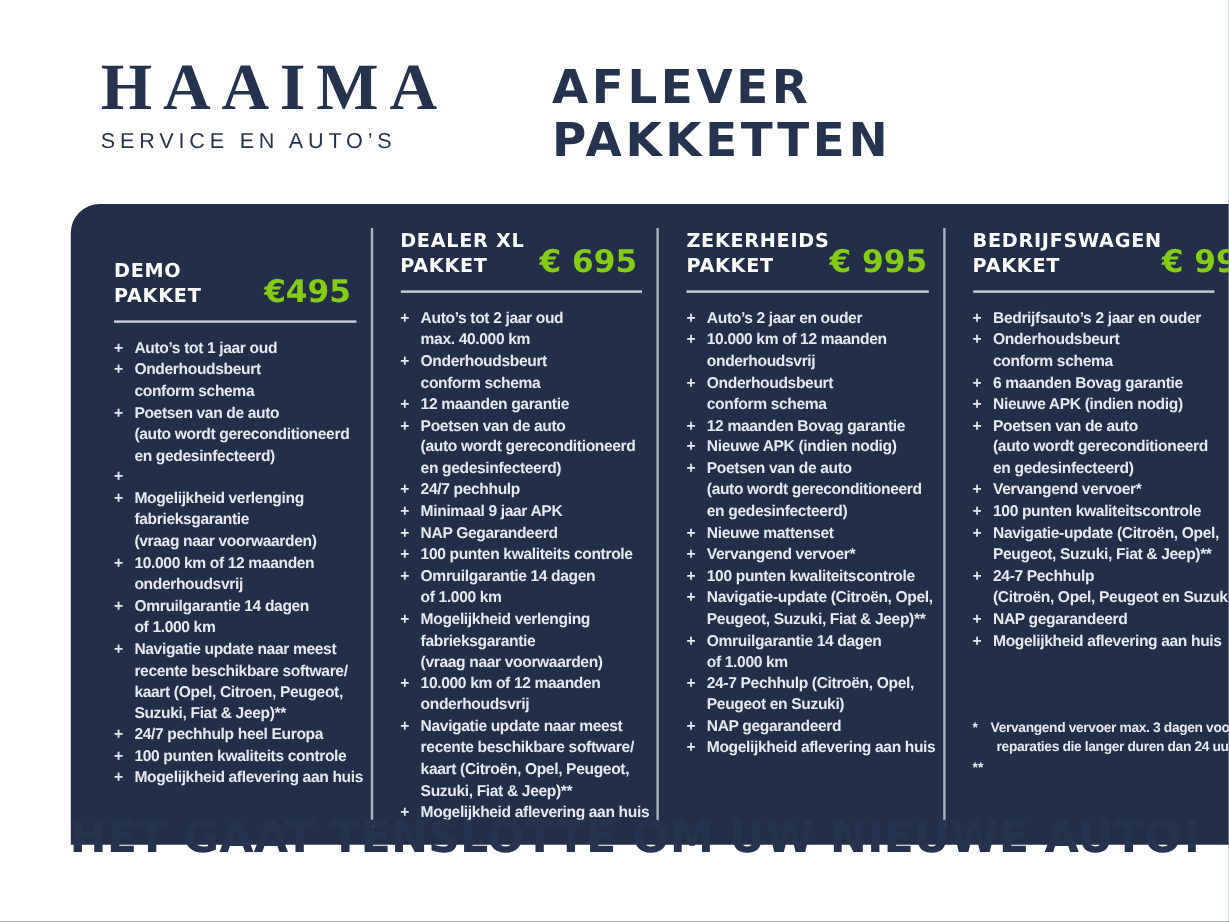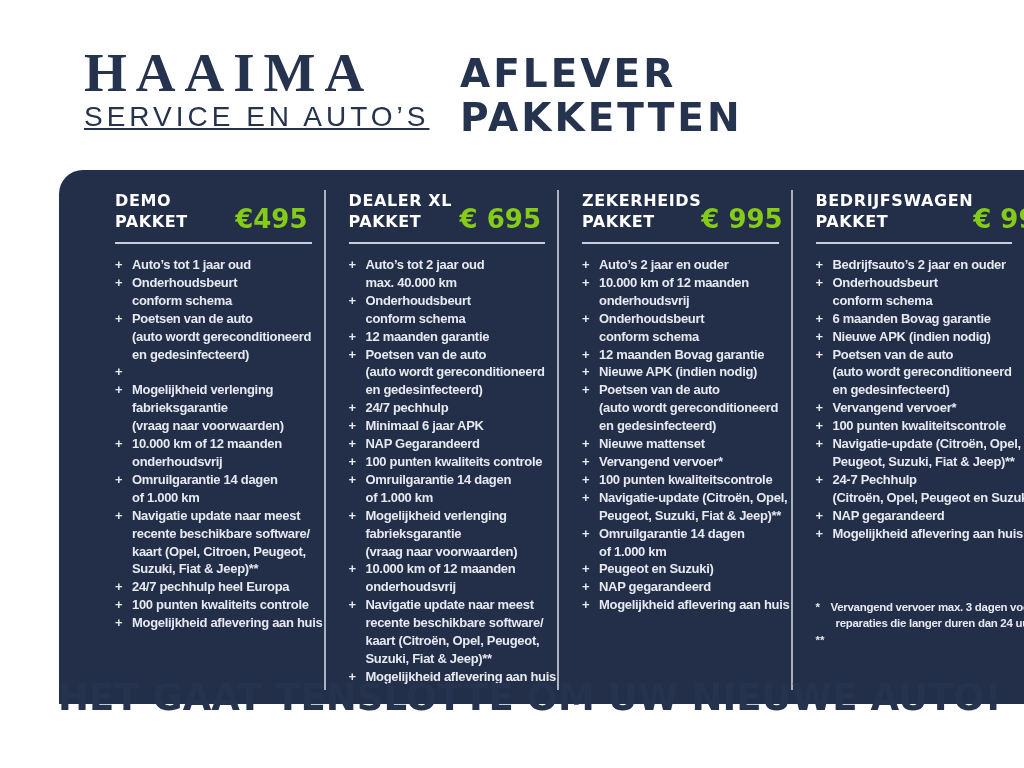--- a/index.html
+++ b/index.html
@@ -13,39 +13,39 @@
 
   
   .logo { position:absolute; left:84px; top:44px; }
   .logo-title {
     font-family:Liberation Serif, serif;
     font-weight:bold; font-size:55px; line-height:58px;
     letter-spacing:9px; color:#26334e;
   }
   .logo-subtitle {
     font-family:"Liberation Sans", sans-serif;
-    font-size:28px; line-height:30px; letter-spacing:4px; color:#26334e;text-decoration:underline;
+    font-size:18px; line-height:30px; letter-spacing:4px; color:#26334e;
   }
   .page-title {
     position:absolute; left:460px; top:52px;
     font-family:"DejaVu Sans", sans-serif;
     font-weight:bold; font-size:39px; line-height:44px;
     letter-spacing:3px; color:#26334e;
   }
 
   
   .panel {
     position:absolute; left:59px; top:170px; width:965px; height:534px;
     background:#232f48;
     border-radius:24px 0 0 0;
     display:flex;
     padding:20px 0 14px 0;
   }
   .col { flex:1 1 0; padding:0 12px 0 23px; min-width:0; }
-  .col:first-child { padding-left:56px; }
+  .col:first-child { padding-left:36px;margin-top:25px; }
   .col + .col { border-left:2px solid #aab2c1; }
 
   .col-header { display:flex; align-items:flex-end; justify-content:space-between; }
   .col-title {
     font-family:"DejaVu Sans", sans-serif;
     font-weight:bold; font-size:16px; line-height:21px;
     letter-spacing:0.6px; color:#ffffff; white-space:nowrap;
   }
   .col-price {
     font-family:"DejaVu Sans", sans-serif;
@@ -225,21 +225,21 @@
       </div>
       <div class="item">
         <span class="plus">+</span>
         <div class="item-lines">
           <div>24/7 pechhulp</div>
         </div>
       </div>
       <div class="item">
         <span class="plus">+</span>
         <div class="item-lines">
-          <div>Minimaal 6 jaar APK</div>
+          <div>Minimaal 9 jaar APK</div>
         </div>
       </div>
       <div class="item">
         <span class="plus">+</span>
         <div class="item-lines">
           <div>NAP Gegarandeerd</div>
         </div>
       </div>
       <div class="item">
         <span class="plus">+</span>
@@ -362,20 +362,21 @@
       <div class="item">
         <span class="plus">+</span>
         <div class="item-lines">
           <div>Omruilgarantie 14 dagen</div>
           <div>of 1.000 km</div>
         </div>
       </div>
       <div class="item">
         <span class="plus">+</span>
         <div class="item-lines">
+          <div>24-7 Pechhulp (Citroën, Opel,</div>
           <div>Peugeot en Suzuki)</div>
         </div>
       </div>
       <div class="item">
         <span class="plus">+</span>
         <div class="item-lines">
           <div>NAP gegarandeerd</div>
         </div>
       </div>
       <div class="item">

